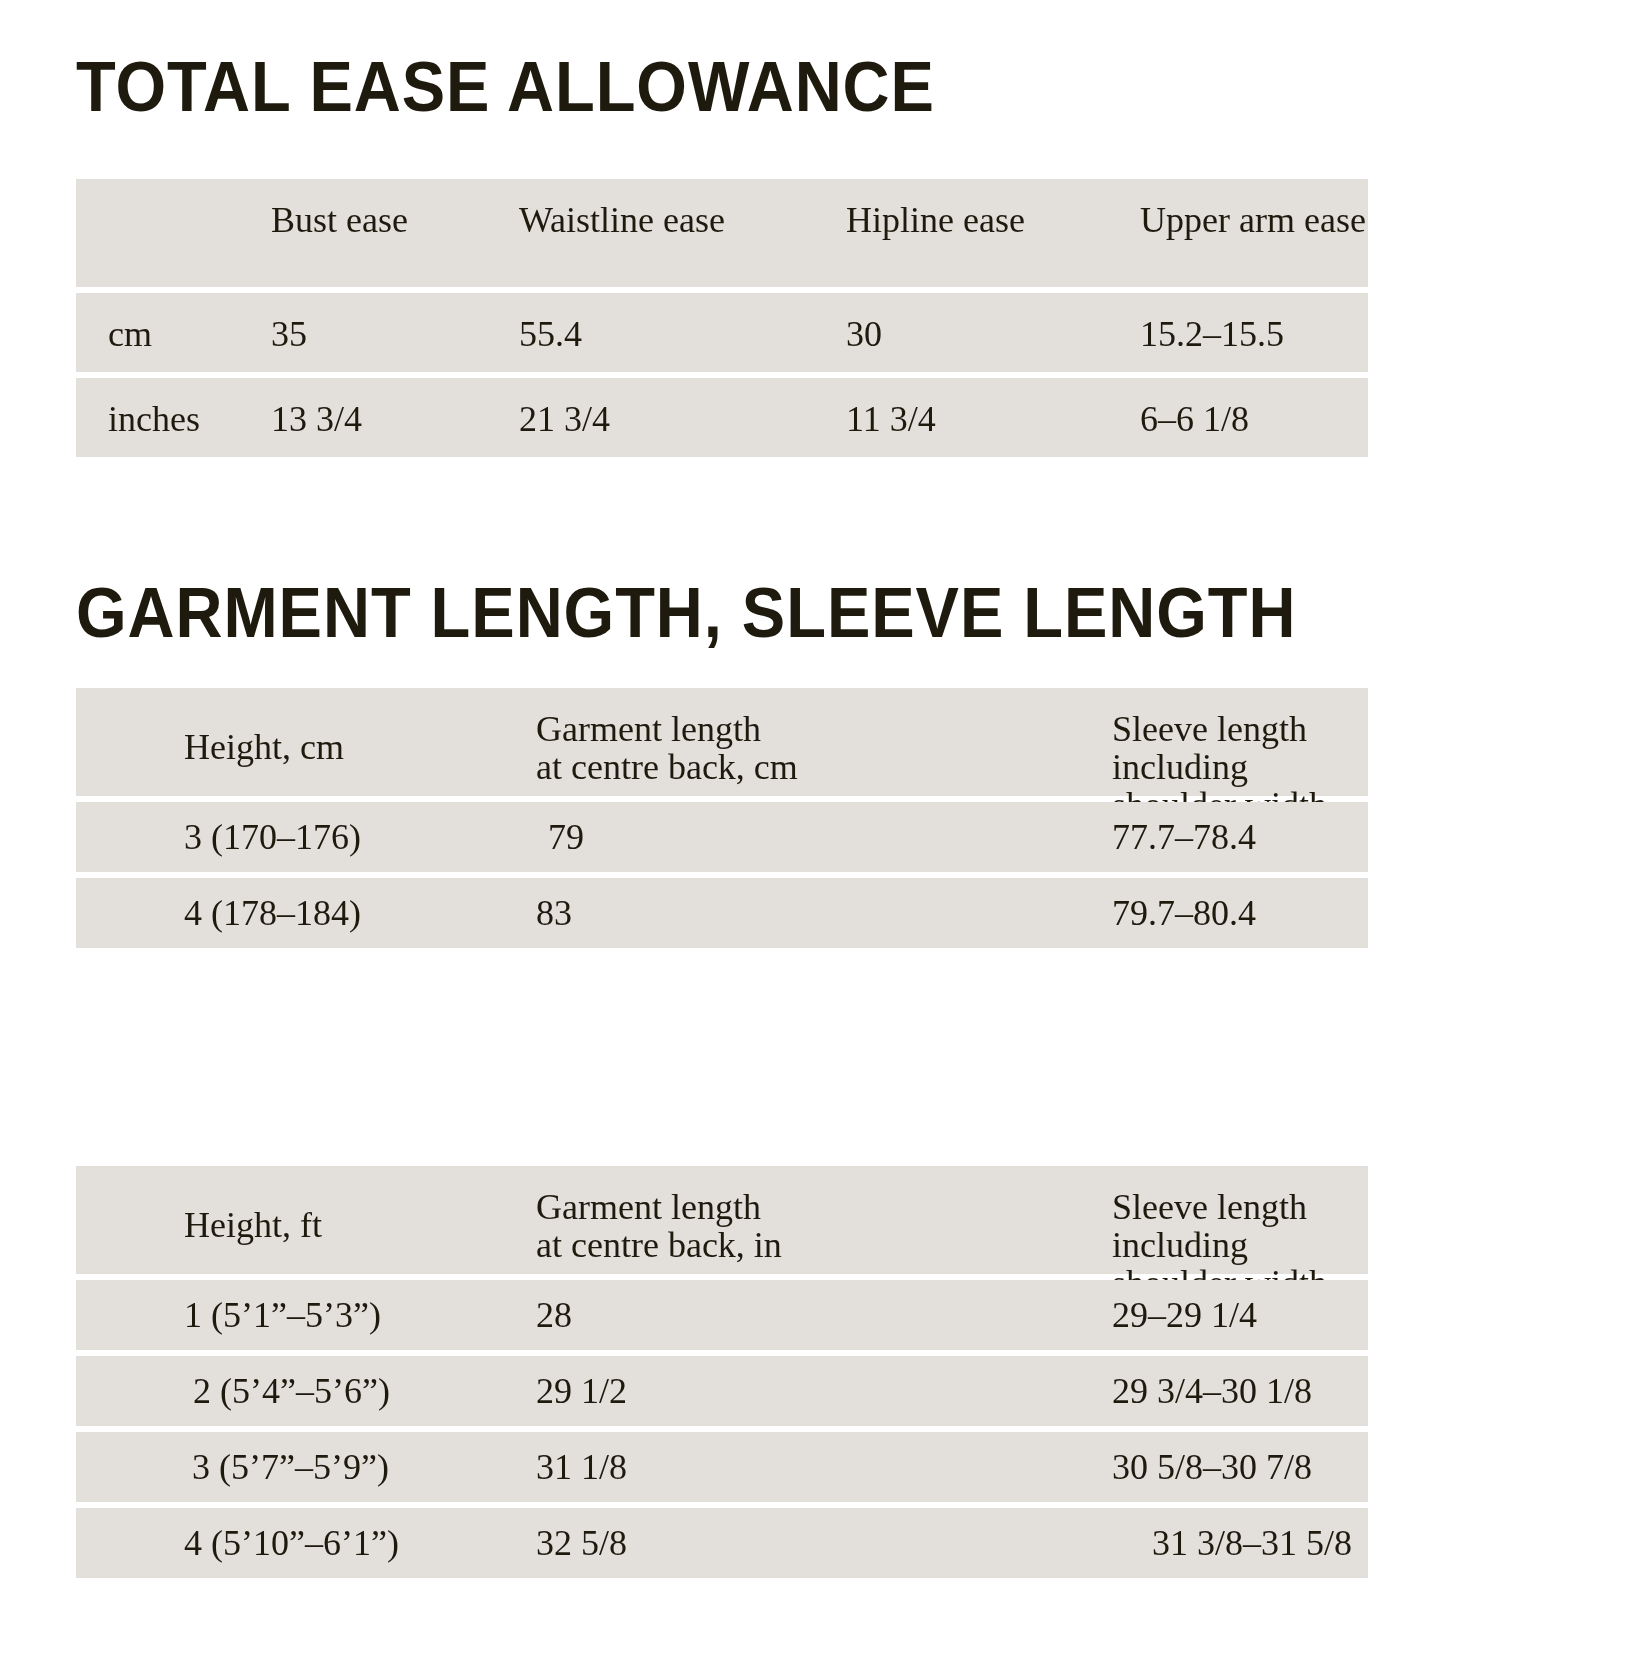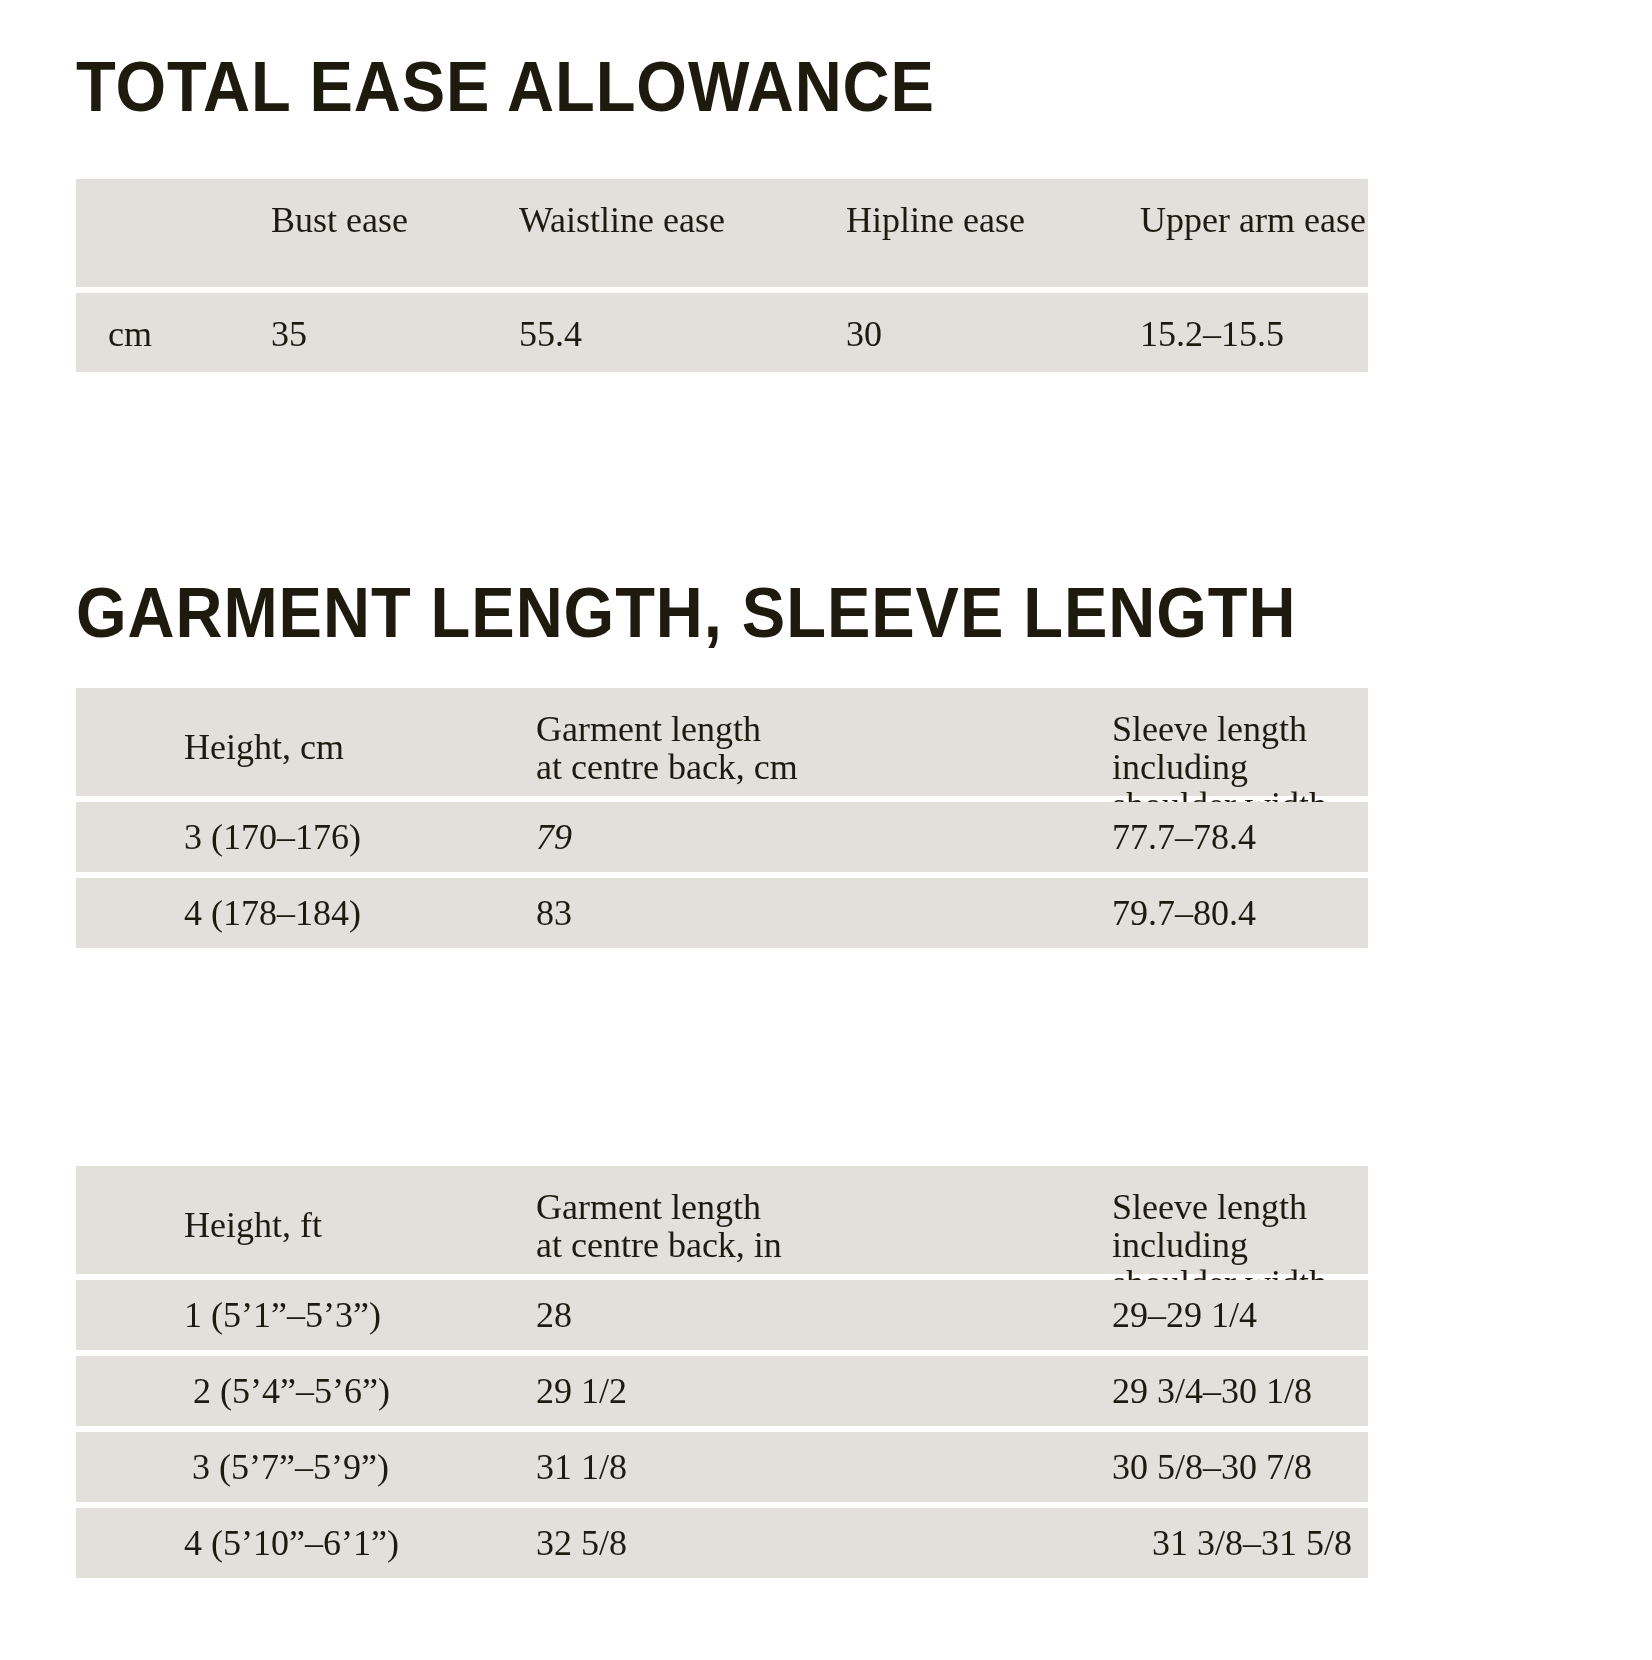--- a/index.html
+++ b/index.html
@@ -44,35 +44,42 @@
     <span class="cell" style="left:770px;">Hipline ease</span>
     <span class="cell" style="left:1064px;">Upper arm ease</span>
   </div>
   <div class="row dat">
     <span class="cell" style="left:32px;">cm</span>
     <span class="cell" style="left:195px;">35</span>
     <span class="cell" style="left:443px;">55.4</span>
     <span class="cell" style="left:770px;">30</span>
     <span class="cell" style="left:1064px;">15.2–15.5</span>
   </div>
+  <div class="row dat">
+    <span class="cell" style="left:32px;">inches</span>
+    <span class="cell" style="left:195px;">13 3/4</span>
+    <span class="cell" style="left:443px;">21 3/4</span>
+    <span class="cell" style="left:770px;">11 3/4</span>
+    <span class="cell" style="left:1064px;">6–6 1/8</span>
+  </div>
 </div>
 
 <h1 class="title" style="top:578px;">GARMENT LENGTH, SLEEVE LENGTH</h1>
 
 <div class="tbl len" style="top:688px;">
   <div class="row hdr">
     <span class="cell one" style="left:108px;">Height, cm</span>
     <span class="cell" style="left:460px;">Garment length
 at centre back, cm</span>
     <span class="cell" style="left:1036px;">Sleeve length including
 shoulder width, cm</span>
   </div>
   <div class="row dat">
     <span class="cell" style="left:108px;">3 (170–176)</span>
-    <span class="cell" style="left:460px;font-style:italic;">79</span>
+    <span class="cell" style="left:472px;">79</span>
     <span class="cell" style="left:1036px;">77.7–78.4</span>
   </div>
   <div class="row dat">
     <span class="cell" style="left:108px;">4 (178–184)</span>
     <span class="cell" style="left:460px;">83</span>
     <span class="cell" style="left:1036px;">79.7–80.4</span>
   </div>
 </div>
 
 <div class="tbl len" style="top:1166px;">

